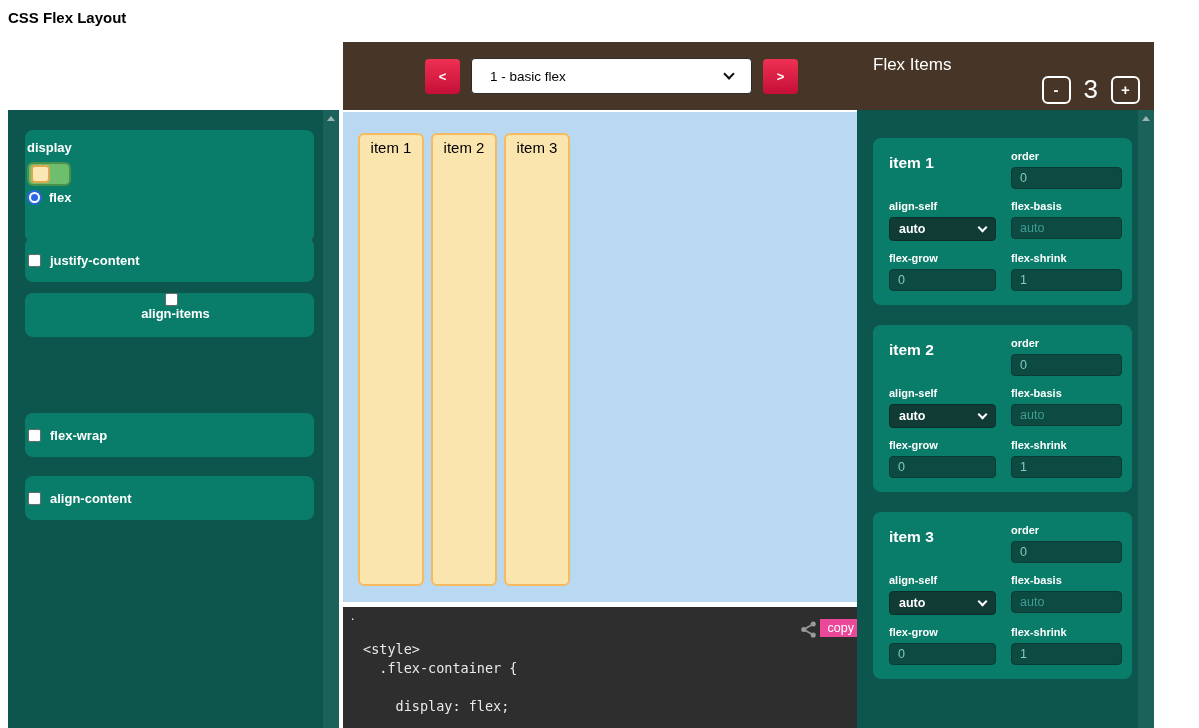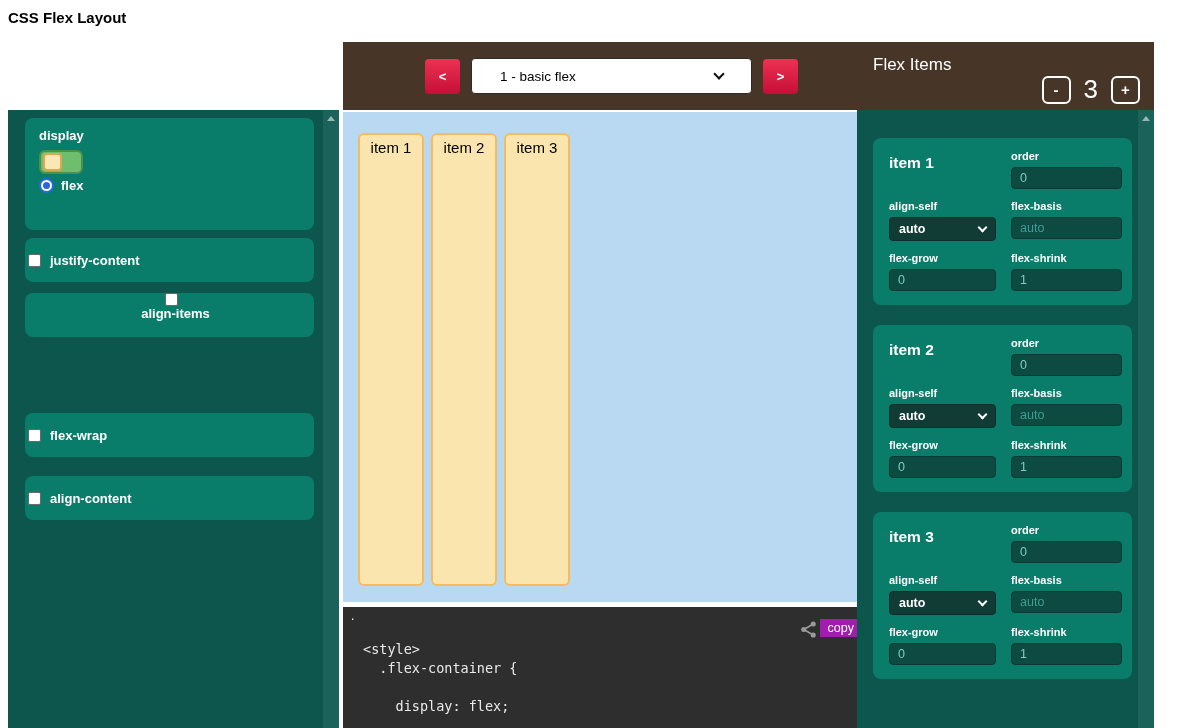--- a/index.html
+++ b/index.html
@@ -14,57 +14,57 @@
   .panel-header .ph-title { position:absolute; left:16px; top:13px; font-size:17px; }
   .panel-body { position:absolute; left:0; right:0; top:68px; bottom:0; background:#0d564e; }
 
   .scroll-track { position:absolute; top:0; right:0; bottom:0; width:16px; background:#1b635a; }
   .scroll-track .up-arrow { position:absolute; top:6px; left:4px; width:0; height:0;
       border-left:4px solid transparent; border-right:4px solid transparent; border-bottom:5px solid #9db5b0; }
 
   
   .left-panel { left:8px; width:331px; height:686px; }
   .option-card { position:absolute; left:17px; width:289px; background:#0a7d6a; border-radius:8px; }
-  .display-card { top:8px; height:112px; padding:10px 14px; }
+  .display-card { top:20px; height:112px; padding:10px 2px; }
   .opt-title { color:#fff; font-weight:bold; font-size:13px; }
   .toggle { margin-top:7px; width:44px; height:24px; background:#6fbe6e; border:2px solid #4a914c; border-radius:6px; position:relative; cursor:pointer; }
   .toggle .knob { position:absolute; left:2px; top:1px; width:19px; height:18px; background:#f9e7b4; border:2px solid #dfa750; border-radius:4px; }
   .radio-row { margin-top:4px; display:flex; align-items:center; }
   .radio { width:15px; height:15px; border-radius:50%; background:#fff; border:2px solid #2966e3; position:relative; display:inline-block; }
   .radio::after { content:""; position:absolute; left:2px; top:2px; width:7px; height:7px; border-radius:50%; background:#2966e3; }
   .radio-label { color:#fff; font-weight:bold; font-size:13px; margin-left:7px; }
 
   .prop-card { height:44px; display:flex; align-items:center; padding-left:3px; }
   .prop-card.p0 { top:128px; } .prop-card.p1 { top:183px;flex-direction:column; } .prop-card.p2 { top:238px; }
   .prop-card.p3 { top:303px; } .prop-card.p4 { top:366px; }
   .checkbox { width:13px; height:13px; background:#fff; border:1px solid #6a6a6a; border-radius:2px; display:inline-block; cursor:pointer; }
   .prop-label { color:#fff; font-weight:bold; font-size:13px; margin-left:9px; }
 
   
   .middle-header { position:absolute; left:343px; top:42px; width:537px; height:68px; background:#473627;
       display:flex; align-items:center; justify-content:center; gap:11px; }
   .nav-btn { width:35px; height:35px; border:none; border-radius:4px; color:#fff; font-size:13px; font-weight:bold;
       background:linear-gradient(180deg,#ee3053,#c50f37); cursor:pointer; }
   .example-select { width:281px; height:36px; background:#fff; border:1px solid #2b2b2b; border-radius:4px;
-      display:flex; align-items:center; justify-content:space-between; padding:0 28px; cursor:pointer; }
+      display:flex; align-items:center; justify-content:space-between; padding:0 18px; cursor:pointer; }
   .example-select .sel-text { font-size:13.5px; color:#000; }
   .chev { width:8px; height:8px; border-right:2px solid #111; border-bottom:2px solid #111; transform:rotate(45deg); margin-top:-4px; }
   .chev.light { border-color:#fff; width:7px; height:7px; }
 
   .flex-preview { position:absolute; left:343px; top:112px; width:537px; height:490px; background:#b9d9f2;
       display:flex; padding:21px 0 0 15px; }
   .flex-item { width:66px; height:453px; margin-right:7px; background:#fbe5af; border:2px solid #f6ba60; border-radius:6px;
       text-align:center; padding-top:4px; font-size:15px; color:#000; }
 
   .code-panel { position:absolute; left:343px; top:607px; width:537px; height:121px; background:#2e2e2e; }
   .code-dot { position:absolute; left:8px; top:2px; color:#fff; font-size:12px; }
   .code-text { position:absolute; left:20px; top:33px; font-family:"DejaVu Sans Mono", monospace;
       font-size:13.5px; line-height:19px; color:#eaeaea; white-space:pre; }
   .share-icon { position:absolute; right:62px; top:13px; }
-  .copy-btn { position:absolute; right:18px; top:12px; background:#a21caf; border:none; color:#fff;
+  .copy-btn { position:absolute; right:18px; top:12px; background:#ec4899; border:none; color:#fff;
       font-size:12.5px; padding:2px 8px; cursor:pointer; }
   .code-scroll { position:absolute; right:1px; top:1px; bottom:1px; width:12px; background:#3d3d3d; }
   .code-scroll .up-arrow { position:absolute; top:3px; left:2px; width:0; height:0;
       border-left:4px solid transparent; border-right:4px solid transparent; border-bottom:5px solid #bdbdbd; }
   .code-scroll .thumb { position:absolute; top:14px; left:1px; width:10px; height:40px; background:#767676; }
 
   
   .right-panel { left:857px; width:297px; height:686px; }
   .counter { position:absolute; right:14px; top:32px; display:flex; align-items:center; gap:13px; }
   .count-btn { width:29px; height:28px; background:transparent; border:2px solid #fff; border-radius:6px;

